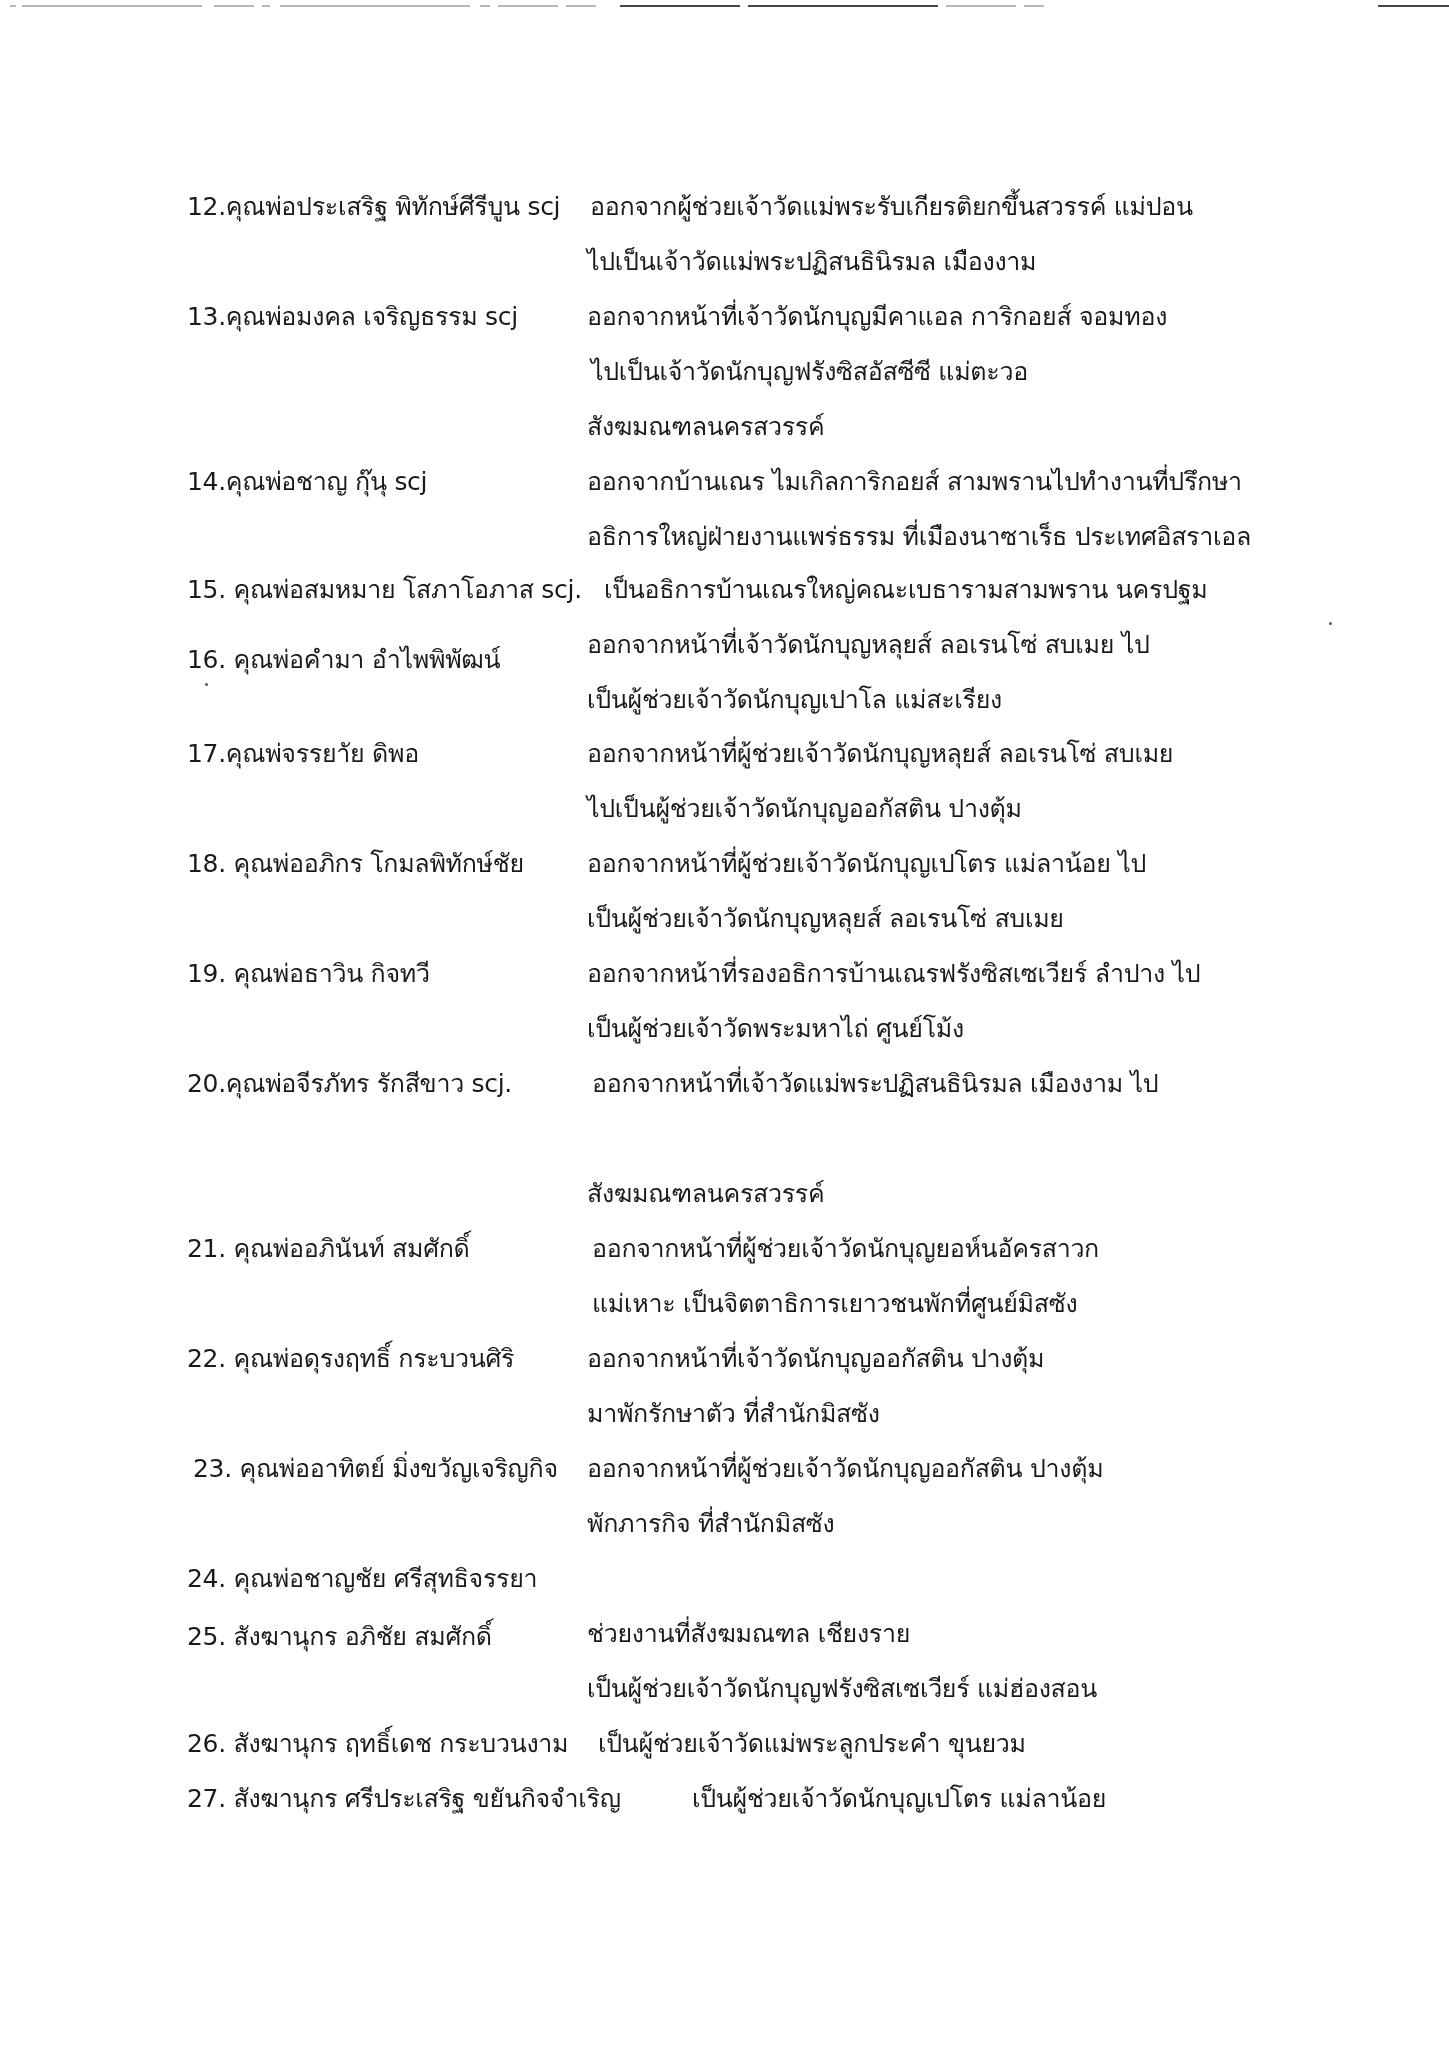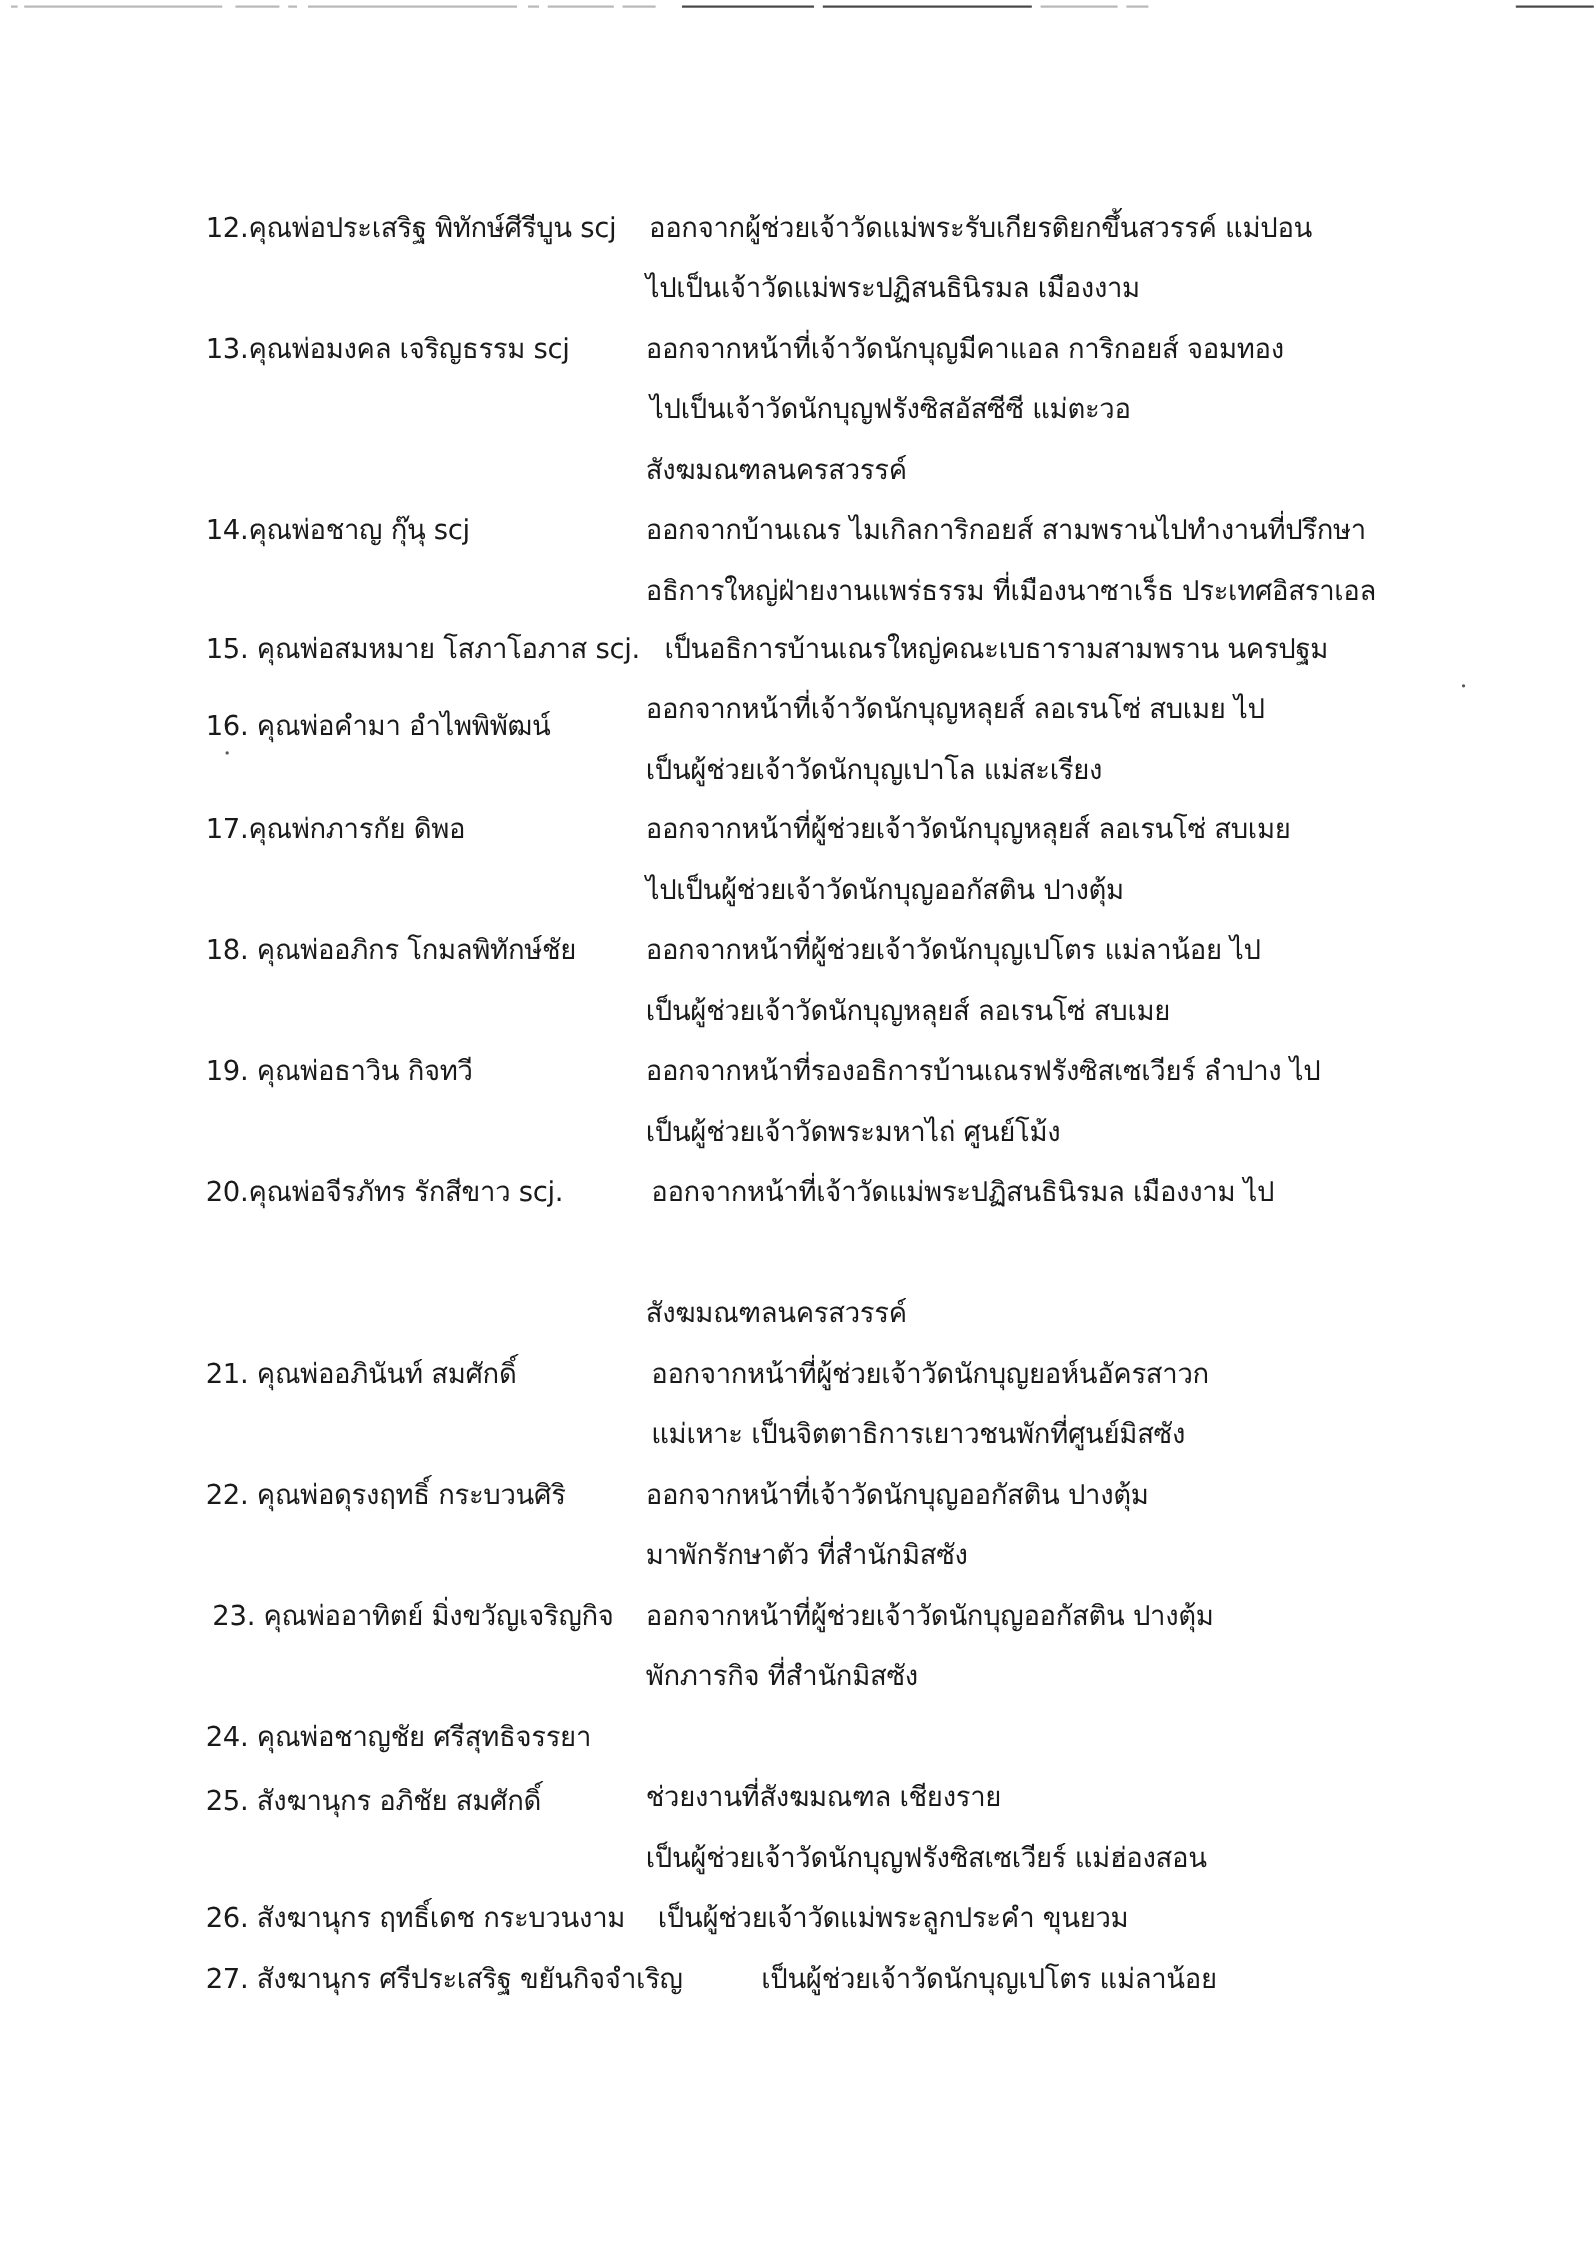--- a/index.html
+++ b/index.html
@@ -60,21 +60,21 @@
 
   <div class="line" style="left:187px;top:573px;"><span>15.</span><span> คุณพ่อสมหมาย โสภาโอภาส scj.</span></div>
   <div class="line" style="left:604px;top:573px;">เป็นอธิการบ้านเณรใหญ่คณะเบธารามสามพราน นครปฐม</div>
 
   <div class="line" style="left:187px;top:628px;margin-top:15px;"><span>16.</span><span> คุณพ่อคำมา อำไพพิพัฒน์</span></div>
   <div class="line" style="left:587px;top:628px;">ออกจากหน้าที่เจ้าวัดนักบุญหลุยส์ ลอเรนโซ่ สบเมย ไป</div>
   <div class="line" style="left:587px;top:683px;">เป็นผู้ช่วยเจ้าวัดนักบุญเปาโล แม่สะเรียง</div>
   <div class="speck" style="left:205px;top:683px;"></div>
   <div class="speck" style="left:1329px;top:622px;"></div>
 
-  <div class="line" style="left:187px;top:737px;"><span>17.</span><span>คุณพ่กภารกัย  ดิพอ</span></div>
+  <div class="line" style="left:187px;top:737px;"><span>17.</span><span>คุณพ่จรรยาัย  ดิพอ</span></div>
   <div class="line" style="left:587px;top:737px;">ออกจากหน้าที่ผู้ช่วยเจ้าวัดนักบุญหลุยส์ ลอเรนโซ่ สบเมย</div>
   <div class="line" style="left:587px;top:792px;">ไปเป็นผู้ช่วยเจ้าวัดนักบุญออกัสติน ปางตุ้ม</div>
 
   <div class="line" style="left:187px;top:847px;"><span>18.</span><span> คุณพ่ออภิกร โกมลพิทักษ์ชัย</span></div>
   <div class="line" style="left:587px;top:847px;">ออกจากหน้าที่ผู้ช่วยเจ้าวัดนักบุญเปโตร แม่ลาน้อย ไป</div>
   <div class="line" style="left:587px;top:902px;">เป็นผู้ช่วยเจ้าวัดนักบุญหลุยส์ ลอเรนโซ่ สบเมย</div>
 
   <div class="line" style="left:187px;top:957px;"><span>19.</span><span> คุณพ่อธาวิน กิจทวี</span></div>
   <div class="line" style="left:587px;top:957px;">ออกจากหน้าที่รองอธิการบ้านเณรฟรังซิสเซเวียร์ ลำปาง ไป</div>
   <div class="line" style="left:587px;top:1012px;">เป็นผู้ช่วยเจ้าวัดพระมหาไถ่ ศูนย์โม้ง</div>

